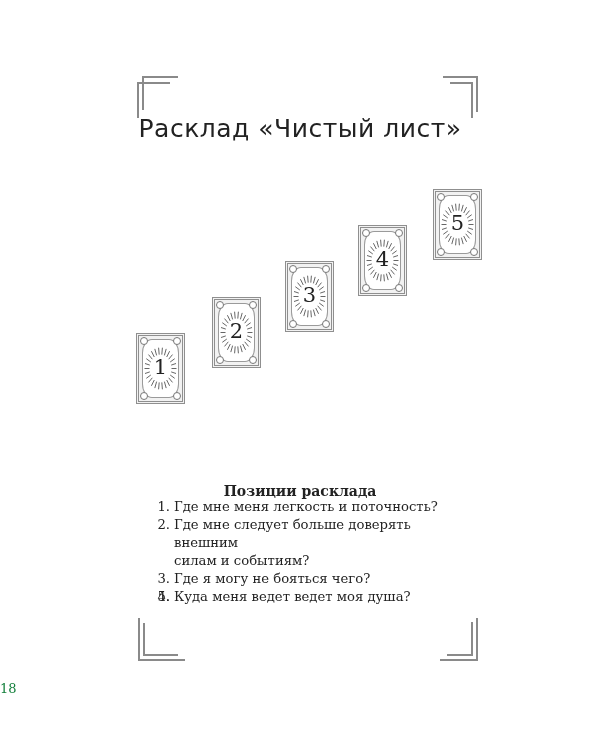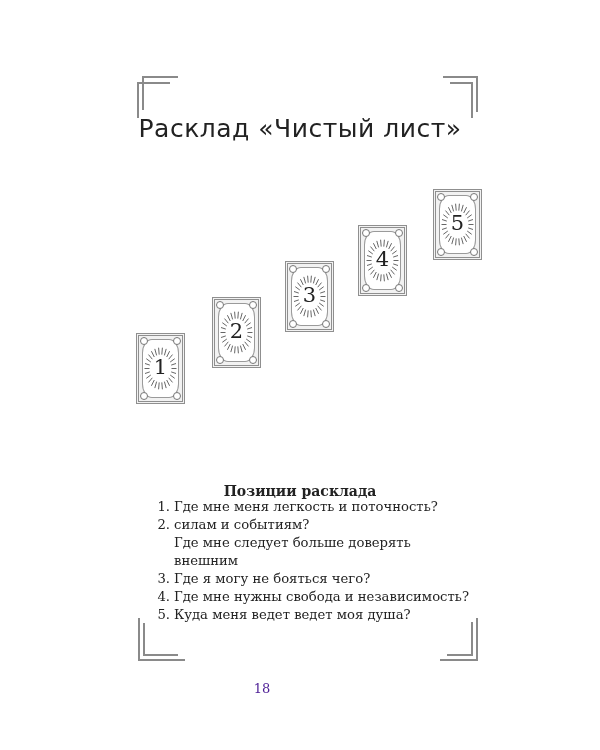--- a/index.html
+++ b/index.html
@@ -18,22 +18,22 @@
   .card .o3 { left:1px; bottom:1px; } .card .o4 { right:1px; bottom:1px; }
   .card svg.rays { position:absolute; left:0; top:0; width:43px; height:65px; }
   .card .num { position:absolute; left:0; right:0; top:19px; text-align:center;
           font-family:"DejaVu Serif", serif; font-size:21px; color:#222; line-height:24px; }
   .sec-title { position:absolute; left:0; width:600px; top:476px; text-align:center;
           font-family:"DejaVu Serif", serif; font-weight:bold; font-size:14px; color:#222;margin-top:7px; }
   .list { position:absolute; left:152px; top:498px; width:320px; font-family:"DejaVu Serif", serif;
           font-size:13.2px; line-height:18px; color:#222; }
   .li { position:relative; padding-left:22px; }
   .li .n { position:absolute; left:0; top:0; width:18px; text-align:right; }
-  .pnum { position:absolute; left:0; width:524px; top:681px; text-align:center;
-          font-family:"DejaVu Serif", serif; font-size:13px; color:#4c1d95; }
+  .pnum { position:absolute; left:0; width:524px; top:681px; text-align:left;
+          font-family:"DejaVu Serif", serif; font-size:13px; color:#15803d; }
 </style>
 </head>
 <body>
 
 <div class="page">
 
   <div>
     <div class="br" style="left:137px;top:82px;width:33px;height:2px;"></div>
     <div class="br" style="left:137px;top:82px;width:2px;height:36px;"></div>
     <div class="br" style="left:142px;top:76px;width:36px;height:2px;"></div>
@@ -205,30 +205,29 @@
 
   <div class="sec-title">Позиции расклада</div>
 
   <div class="list" id="plist">
       <div class="li">
         <span class="n">1.</span>
         <div>Где мне меня легкость и поточность?</div>
       </div>
       <div class="li">
         <span class="n">2.</span>
+        <div>Где мне следует больше доверять внешним</div>
         <div>силам и событиям?</div>
-        <div>Где мне следует больше доверять внешним</div>
       </div>
       <div class="li">
         <span class="n">3.</span>
         <div>Где я могу не бояться чего?</div>
       </div>
       <div class="li">
         <span class="n">4.</span>
-        <div>Где мне нужны свобода и независимость?</div>
       </div>
       <div class="li">
         <span class="n">5.</span>
         <div>Куда меня ведет ведет моя душа?</div>
       </div>
     </div>
 
   <div class="pnum">18</div>
 </div>
 

